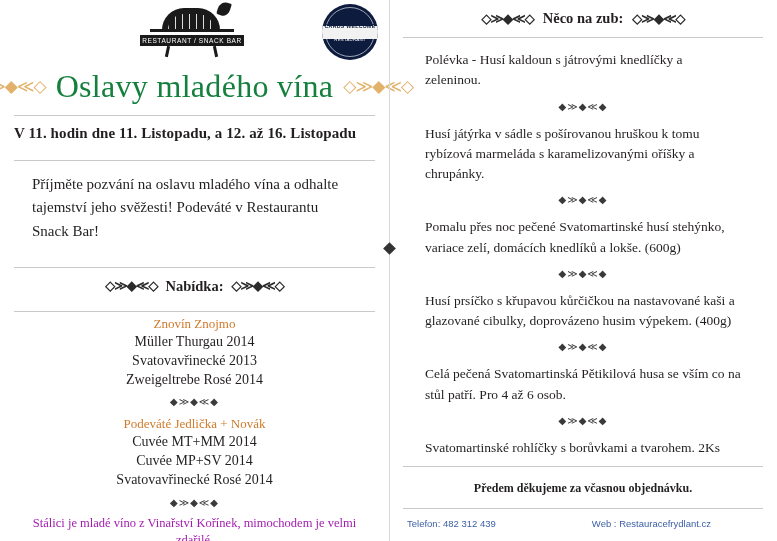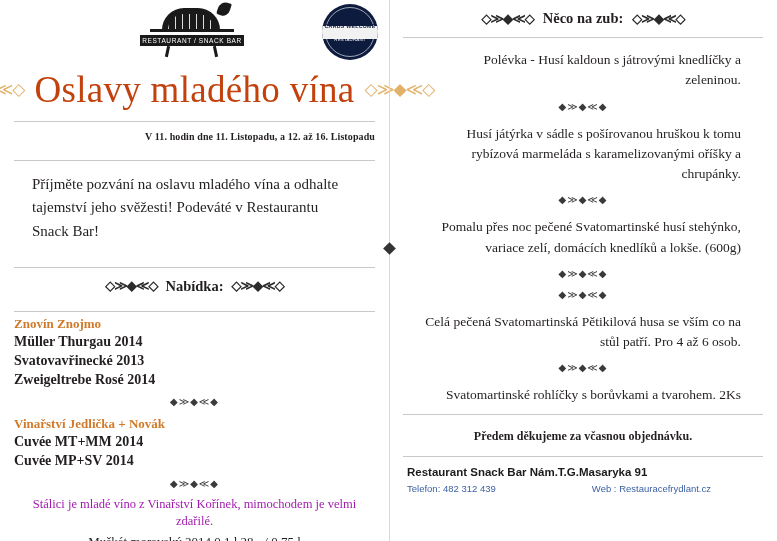--- a/index.html
+++ b/index.html
@@ -177,39 +177,39 @@
   
   .title-wrap {
     position: relative;
     display: flex;
     align-items: center;
     justify-content: center;
     gap: 10px;
     margin-top: 6px;
   }
   .title-main {
-    font-size: 37px;
-    color: #c2410c;
+    font-size: 32px;
+    color: #15803d;
     letter-spacing: .3px;
     white-space: nowrap;
   }
   .orn {
     color: #e2b26a;
     font-size: 17px;
     letter-spacing: -1px;
     white-space: nowrap;
   }
   .hr-thin {
     border: 0;
     border-top: 1px solid #c9c9c9;
     margin: 10px 0 0;
   }
   .date-line {
-    text-align: right;
-    font-size: 10px;
+    text-align: left;
+    font-size: 15px;
     font-weight: bold;
     padding: 9px 0 8px;
     letter-spacing: .1px;
   }
   .intro {
     font-size: 15px;
     line-height: 1.55;
     padding: 12px 18px 14px;
   }
   .section-head {
@@ -217,22 +217,22 @@
     align-items: center;
     justify-content: center;
     gap: 8px;
     font-size: 14.5px;
     font-weight: bold;
     padding: 10px 0 6px;
   }
   .section-head .orn { font-size: 13px; color: #2b2b2b; }
 
   .wine-group {
+    text-align: center;
     padding: 4px 0 0;
-    font-weight: bold;
   }
   .wine-producer {
     color: #d07a2a;
     font-size: 13px;
     margin-bottom: 1px;
   }
   .wine-item {
     font-size: 14px;
     line-height: 1.35;
   }
@@ -266,21 +266,21 @@
     font-weight: bold;
     padding: 10px 0 2px;
   }
   .r-head .orn { font-size: 13px; color: #2b2b2b; }
   .r-hr {
     border: 0;
     border-top: 1px solid #c9c9c9;
     margin: 8px 0 0;
   }
   .dish {
-    text-align: right;
+    text-align: left;
     font-size: 13.5px;
     line-height: 1.5;
     padding: 12px 22px 0;
   }
   .dish-sep {
     text-align: center;
     color: #3a3a3a;
     font-size: 10px;
     letter-spacing: 1px;
     padding: 10px 0 0;
@@ -365,23 +365,24 @@
     <div class="wine-group">
       <div class="wine-producer">Znovín Znojmo</div>
       <div class="wine-item">Müller Thurgau 2014</div>
       <div class="wine-item">Svatovavřinecké 2013</div>
       <div class="wine-item">Zweigeltrebe Rosé 2014</div>
     </div>
 
     <div class="divider-orn">◆≫◆≪◆</div>
 
     <div class="wine-group">
-      <div class="wine-producer">Vinařství Jedlička + Novák</div>
+      <div class="wine-producer">Podeváté Jedlička + Novák</div>
       <div class="wine-item">Cuvée MT+MM 2014</div>
       <div class="wine-item">Cuvée MP+SV 2014</div>
+      <div class="wine-item">Svatovavřinecké Rosé 2014</div>
     </div>
 
     <div class="divider-orn">◆≫◆≪◆</div>
 
     <div class="note">Stálici je mladé víno z Vinařství Kořínek, mimochodem je velmi zdařilé.</div>
     <div class="note-last">Muškát moravský 2014 0,1 l 28,- / 0,75 l</div>
   </div>
 
   <div class="spine"></div>
   <div class="spine-mark"></div>
@@ -397,33 +398,33 @@
 
     <div class="dish">Polévka - Husí kaldoun s játrovými knedlíčky a zeleninou.</div>
     <div class="dish-sep">◆≫◆≪◆</div>
 
     <div class="dish">Husí játýrka v sádle s pošírovanou hruškou k tomu rybízová marmeláda s karamelizovanými oříšky a chrupánky.</div>
     <div class="dish-sep">◆≫◆≪◆</div>
 
     <div class="dish">Pomalu přes noc pečené Svatomartinské husí stehýnko, variace zelí, domácích knedlíků a lokše. (600g)</div>
     <div class="dish-sep">◆≫◆≪◆</div>
 
+    <div class="dish">Husí prsíčko s křupavou kůrčičkou na nastavované kaši a glazované cibulky, doprovázeno husim výpekem. (400g)</div>
     <div class="dish-sep">◆≫◆≪◆</div>
 
     <div class="dish">Celá pečená Svatomartinská Pětikilová husa se vším co na stůl patří. Pro 4 až 6 osob.</div>
     <div class="dish-sep">◆≫◆≪◆</div>
 
     <div class="dish">Svatomartinské rohlíčky s borůvkami a tvarohem. 2Ks</div>
 
     <hr class="r-hr">
     <div class="closing">Předem děkujeme za včasnou objednávku.</div>
     <hr class="foot-hr">
 
     <div class="foot">
-      <div class="foot-name">Restaurant Snack Bar Nám.T.G.Masaryka 91</div>
       <div class="foot-grid">
         <span><span>Telefon:</span>
           <span>482 312 439</span></span>
         <span>&nbsp;&nbsp;&nbsp;&nbsp;&nbsp;&nbsp;&nbsp;&nbsp;<span>Web :</span>
           <span>Restauracefrydlant.cz</span></span>
 
       </div>
     </div>
   </div>
 </div>

